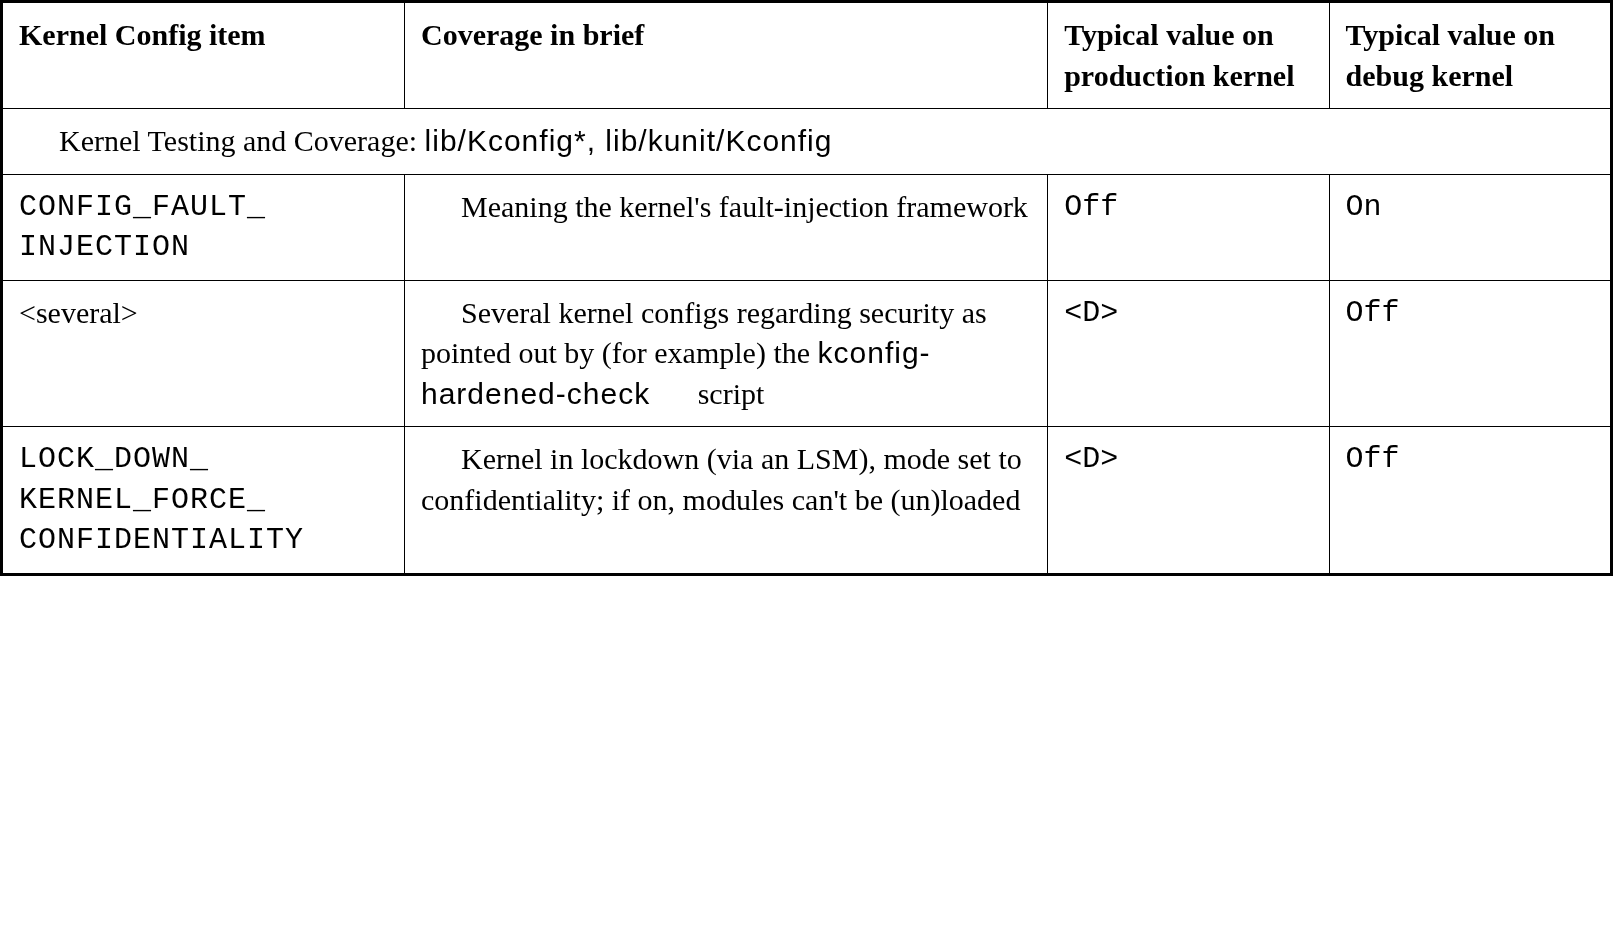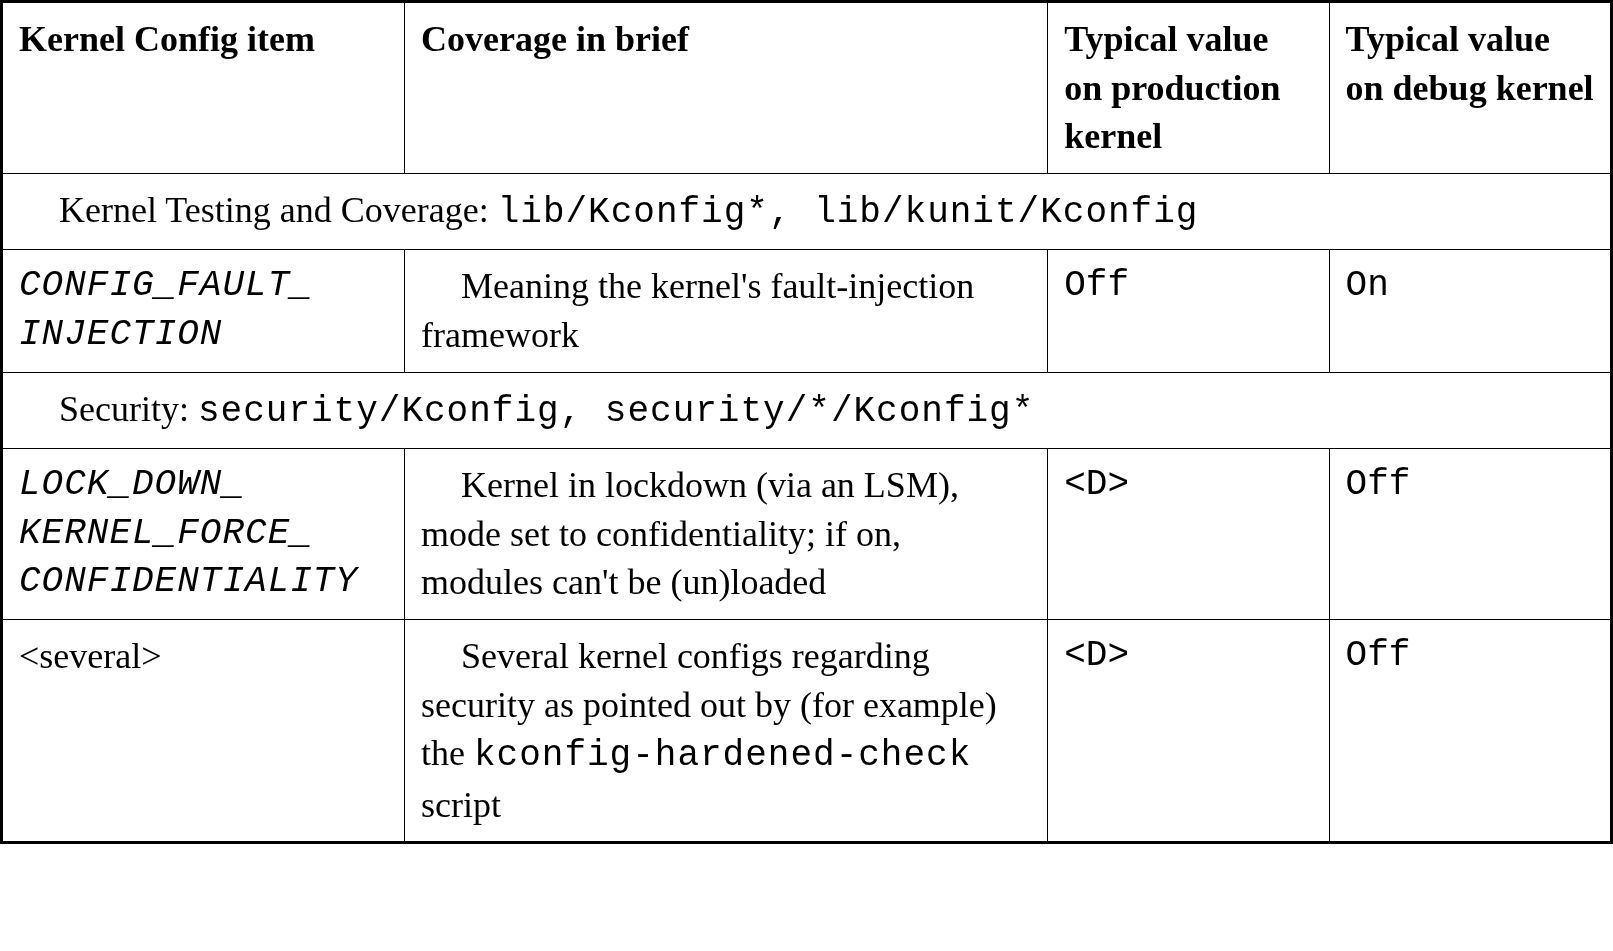--- a/index.html
+++ b/index.html
@@ -19,21 +19,21 @@
     table {
       width: 100%;
       border-collapse: collapse;
       table-layout: fixed;
     }
     th, td {
       border: 1.5px solid #000;
       padding: 12px 16px;
       text-align: left;
       vertical-align: top;
-      font-size: 36px;
+      font-size: 30px;
       line-height: 1.35;
       color: #000;
     }
     th {
       font-weight: bold;
       font-family: Georgia, 'Times New Roman', serif;
     }
     .col-config {
       width: 25%;
     }
@@ -43,32 +43,31 @@
     .col-prod {
       width: 17.5%;
     }
     .col-debug {
       width: 17.5%;
     }
     .section-row td {
       font-family: Georgia, 'Times New Roman', serif;
     }
     .mono {
-      font-family: Liberation Mono, monospace;
+      font-family: Liberation Sans, sans-serif;
       letter-spacing: 1px;
     }
     .serif {
       font-family: Georgia, 'Times New Roman', serif;
       margin-left: 40px;
     }
     .config-cell {
       font-family: 'Courier New', Courier, monospace;
       letter-spacing: 1px;
       word-break: break-word;
-      font-style: italic;
     }
     .meaning-cell {
       font-family: Georgia, 'Times New Roman', serif;
     }
     .value-cell {
       font-family: Liberation Mono, monospace;
     }
   </style>
 </head>
 <body>
@@ -92,30 +91,27 @@
     <tbody id="table-body">
     <tr class="section-row">
           <td colspan="4"><span class="serif">Kernel Testing and Coverage: </span><span class="mono">lib/Kconfig*, lib/kunit/Kconfig</span></td>
         </tr>
         <tr>
           <td class="config-cell">CONFIG_FAULT_ INJECTION</td>
           <td class="meaning-cell"><span class="serif">Meaning the kernel's fault-injection framework</span></td>
           <td class="value-cell">Off</td>
           <td class="value-cell">On</td>
         </tr>
-        <tr class="section-row">
-          <td colspan="4"><span class="serif">Security: </span><span class="mono">security/Kconfig, security/*/Kconfig*</span></td>
+        <tr>
+          <td class="serif">&lt;several&gt;</td>
+          <td class="meaning-cell"><span class="serif">Several kernel configs regarding security as pointed out by (for example) the </span><span class="mono">kconfig-hardened-check</span><span class="serif"> script</span></td>
+          <td class="value-cell">&lt;D&gt;</td>
+          <td class="value-cell">Off</td>
         </tr>
         <tr>
           <td class="config-cell">LOCK_DOWN_ KERNEL_FORCE_ CONFIDENTIALITY</td>
           <td class="meaning-cell"><span class="serif">Kernel in lockdown (via an LSM), mode set to confidentiality; if on, modules can't be (un)loaded</span></td>
-          <td class="value-cell">&lt;D&gt;</td>
-          <td class="value-cell">Off</td>
-        </tr>
-        <tr>
-          <td class="serif">&lt;several&gt;</td>
-          <td class="meaning-cell"><span class="serif">Several kernel configs regarding security as pointed out by (for example) the </span><span class="mono">kconfig-hardened-check</span><span class="serif"> script</span></td>
           <td class="value-cell">&lt;D&gt;</td>
           <td class="value-cell">Off</td>
         </tr>
       </tbody>
   </table>
 </div>
 
 </body></html>

